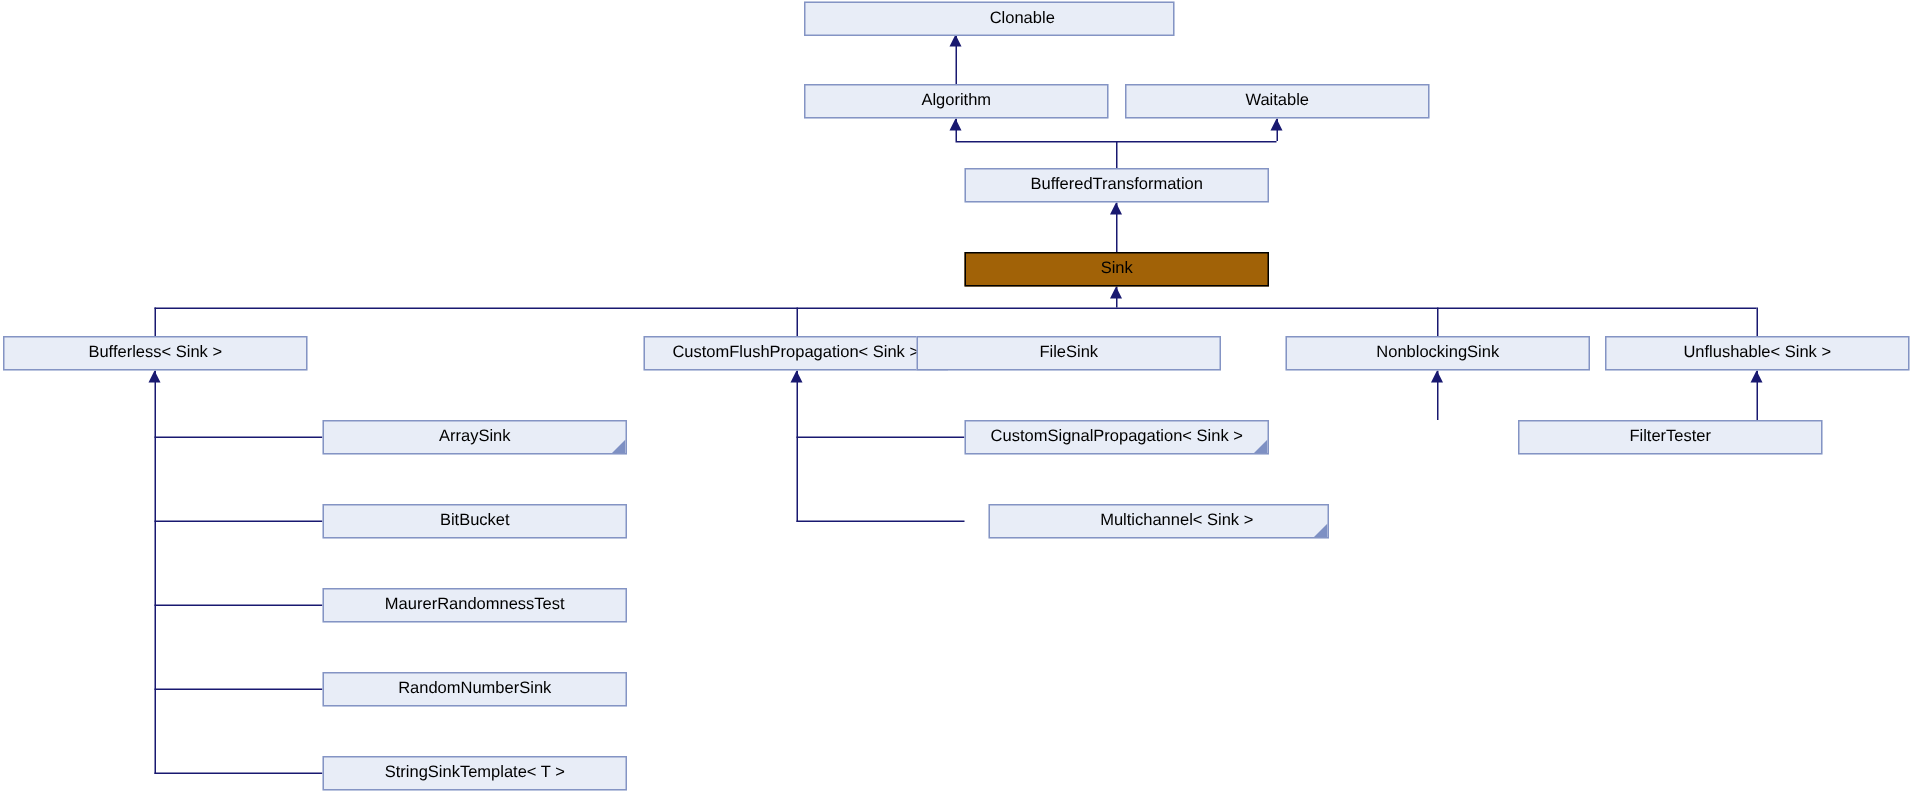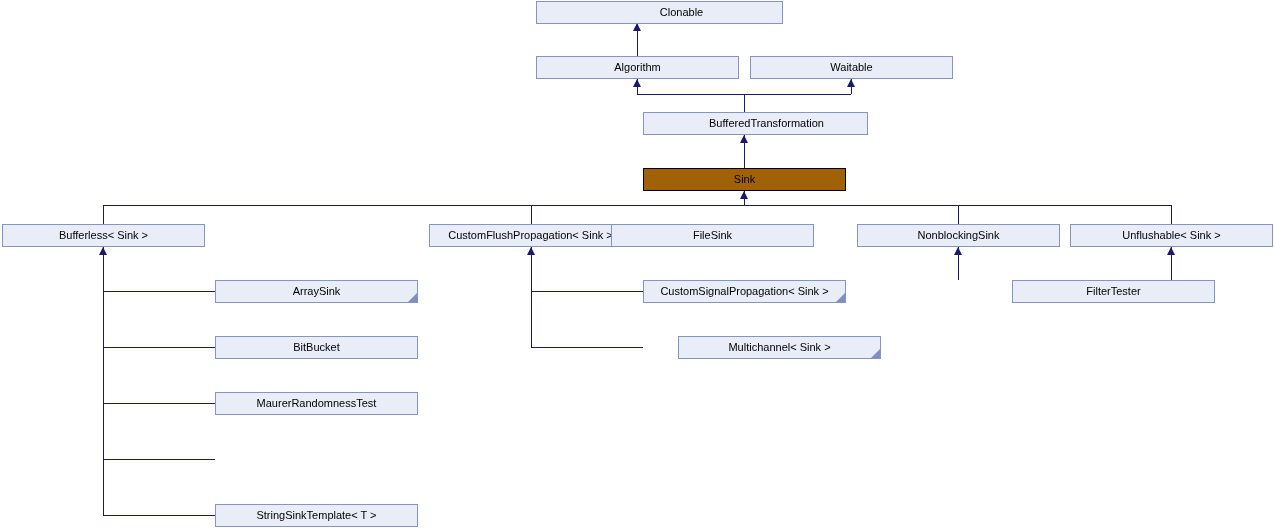--- a/index.html
+++ b/index.html
@@ -92,21 +92,21 @@
 
   <div class="node" style="left:536px;top:1px;padding-left:44px;">
     <span>Clonable</span>
   </div>
   <div class="node" style="left:536px;top:56px;">
     <span>Algorithm</span>
   </div>
   <div class="node" style="left:750px;top:56px;">
     <span>Waitable</span>
   </div>
-  <div class="node" style="left:643px;top:112px;padding-left:22px;">
+  <div class="node" style="left:643px;top:112px;">
     <span>BufferedTransformation</span>
   </div>
   <div class="node current" style="left:643px;top:168px;">
     <span>Sink</span>
   </div>
 
   <div class="node" style="left:2px;top:224px;">
     <span>Bufferless&lt; Sink &gt;</span>
   </div>
   <div class="node" style="left:429px;top:224px;">
@@ -125,29 +125,32 @@
   <div class="node" style="left:215px;top:280px;">
     <span>ArraySink</span>
     <div class="fold"></div>
   </div>
   <div class="node" style="left:215px;top:336px;text-align:center;">
     <span>BitBucket</span>
   </div>
   <div class="node" style="left:215px;top:392px;">
     <span>MaurerRandomnessTest</span>
   </div>
+  <div class="node" style="left:215px;top:448px;">
+    <span>RandomNumberSink</span>
+  </div>
   <div class="node" style="left:215px;top:504px;">
     <span>StringSinkTemplate&lt; T &gt;</span>
   </div>
 
   <div class="node" style="left:643px;top:280px;">
     <span>CustomSignalPropagation&lt; Sink &gt;</span>
     <div class="fold"></div>
   </div>
-  <div class="node" style="left:678px;top:336px;">
+  <div class="node" style="left:659px;top:336px;padding-left:24px;">
     <span>Multichannel&lt; Sink &gt;</span>
     <div class="fold"></div>
   </div>
 
   <div class="node" style="left:1012px;top:280px;">
     <span>FilterTester</span>
   </div>
 
 </div>
 

